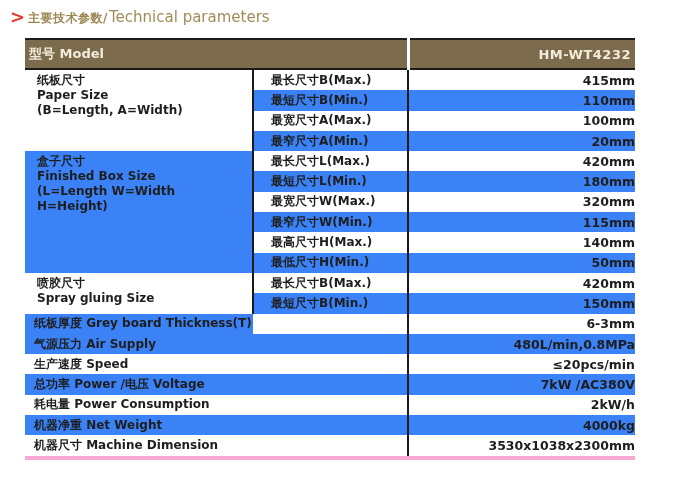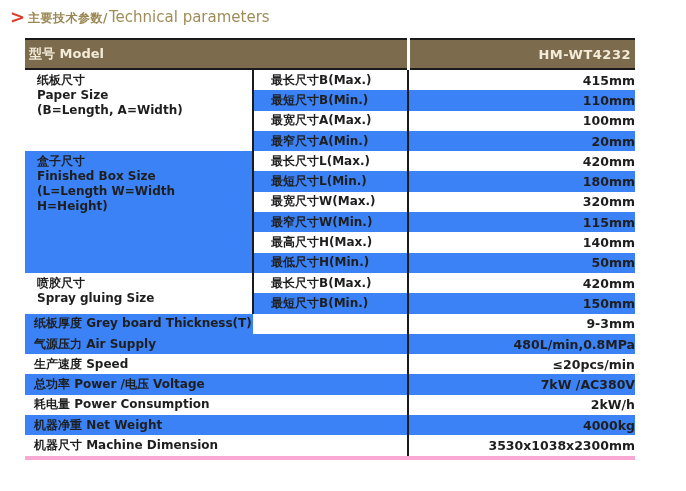--- a/index.html
+++ b/index.html
@@ -118,21 +118,21 @@
     <td class="val w">420mm</td>
   </tr>
   <tr>
     <td class="sub b">最短尺寸B(Min.)</td>
     <td class="val b">150mm</td>
   </tr>
 
   <tr>
     <td class="simple b">纸板厚度 Grey board Thickness(T)</td>
     <td class="w"></td>
-    <td class="val w">9-3mm</td>
+    <td class="val w">6-3mm</td>
   </tr>
   <tr>
     <td colspan="2" class="simple b">气源压力 Air Supply</td>
     <td class="val b">480L/min,0.8MPa</td>
   </tr>
   <tr>
     <td colspan="2" class="simple w">生产速度 Speed</td>
     <td class="val w">≤20pcs/min</td>
   </tr>
   <tr>

